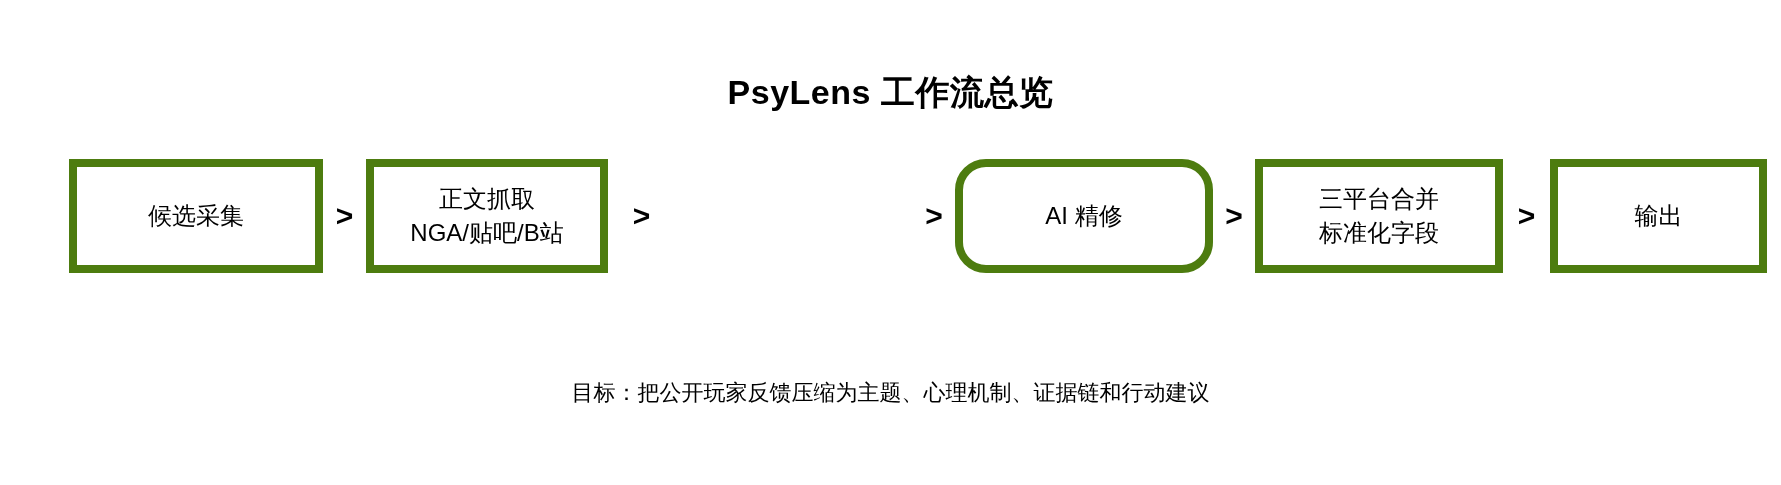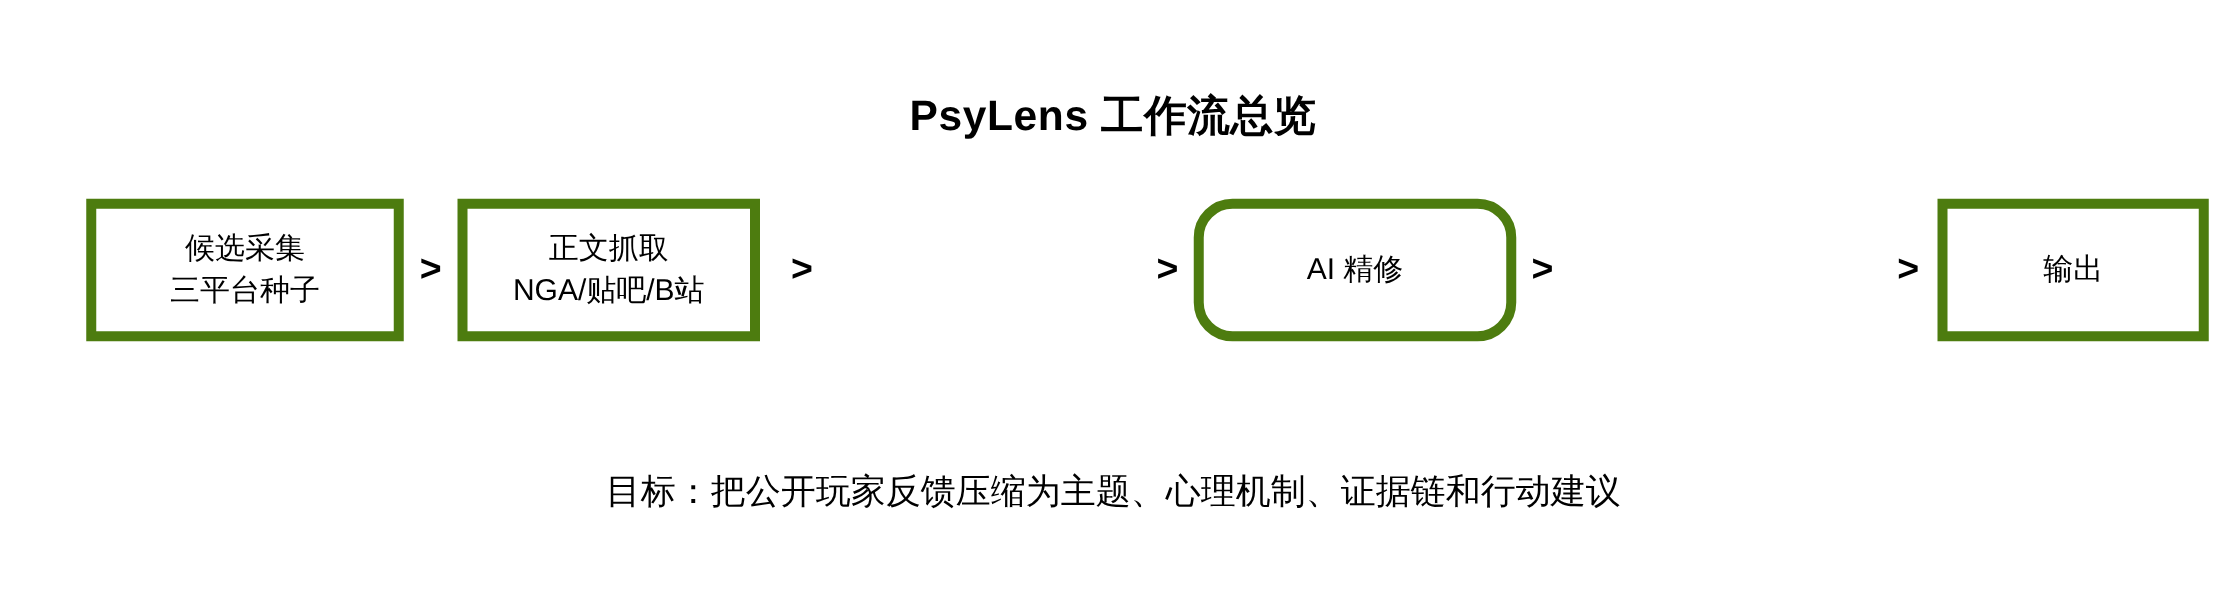--- a/index.html
+++ b/index.html
@@ -64,34 +64,33 @@
   .arrow-2 { left: 620px;  width: 43px; }
   .arrow-3 { left: 913px;  width: 42px; }
   .arrow-4 { left: 1213px; width: 42px; }
   .arrow-5 { left: 1503px; width: 47px; }
   .goal-text {
     position: absolute;
     top: 378px;
     left: 0;
     width: 100%;
     text-align: center;
-    font-size: 28px;
+    font-size: 22px;
     line-height: 30px;
   }
 </style>
 </head>
 <body>
 
 <div class="canvas">
 
   <div class="diagram-title">PsyLens 工作流总览</div>
 
   <div class="flow-step step-1">
     <div>候选采集</div>
-    <div>三平台种子</div>
   </div>
 
   <div class="flow-arrow arrow-1">
     <span>&gt;</span>
   </div>
 
   <div class="flow-step step-2">
     <div>正文抓取</div>
     <div>NGA/贴吧/B站</div>
   </div>
@@ -106,20 +105,24 @@
   </div>
 
   <div class="flow-step step-4">
     <div>AI 精修</div>
   </div>
 
   <div class="flow-arrow arrow-4">
     <span>&gt;</span>
   </div>
 
+  <div class="flow-step step-5">
+    <div>三平台合并</div>
+    <div>标准化字段</div>
+  </div>
 
   <div class="flow-arrow arrow-5">
     <span>&gt;</span>
   </div>
 
   <div class="flow-step step-6">
     <div>输出</div>
   </div>
 
   <div class="goal-text">目标：把公开玩家反馈压缩为主题、心理机制、证据链和行动建议</div>

